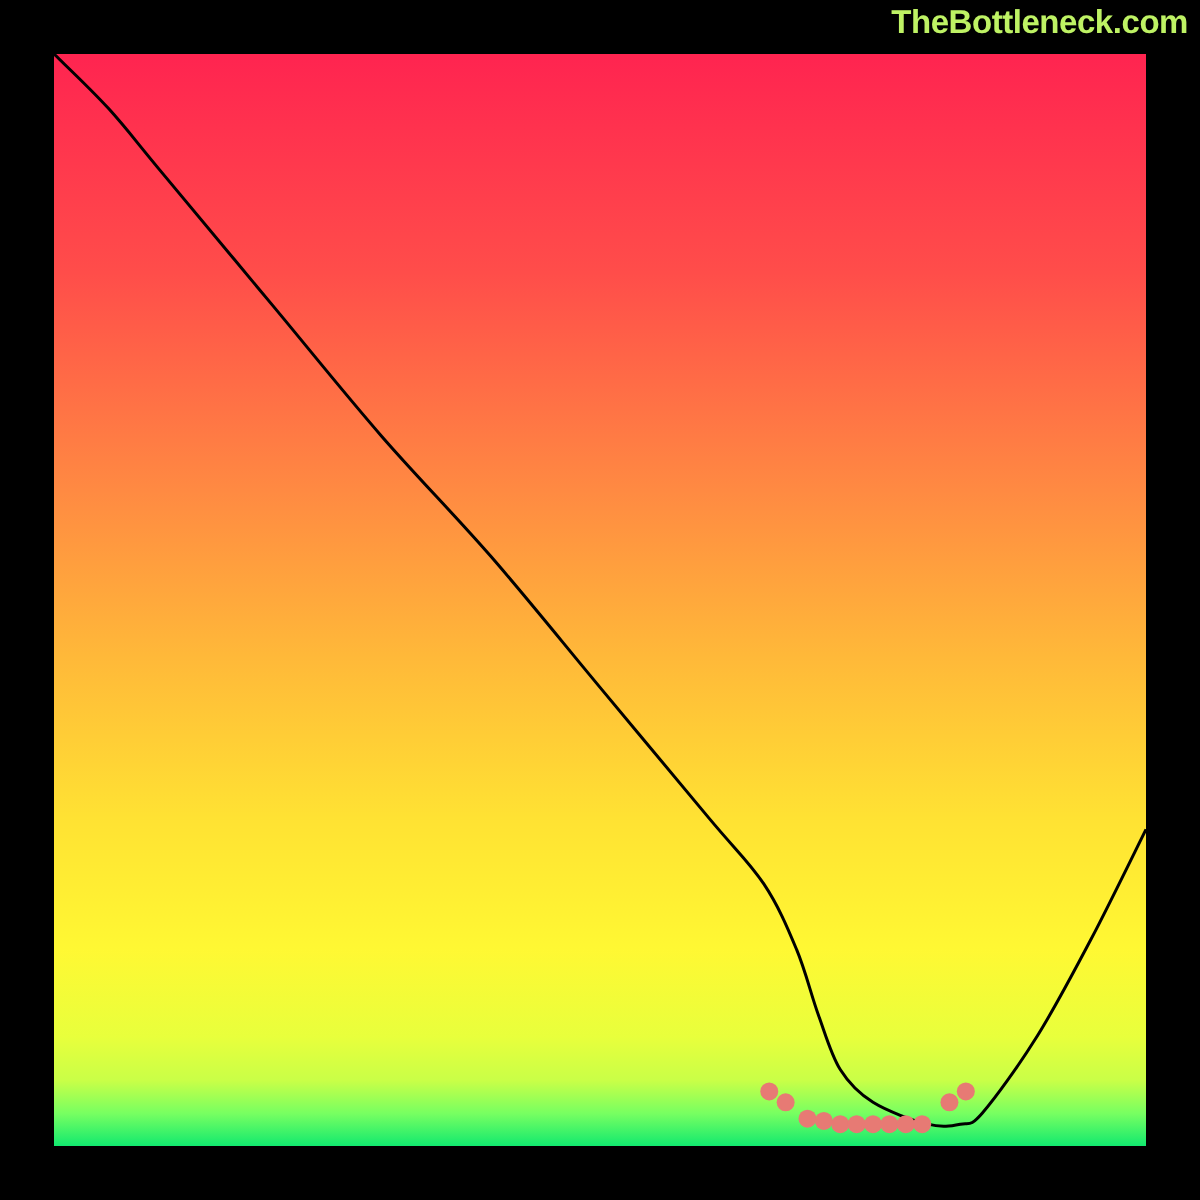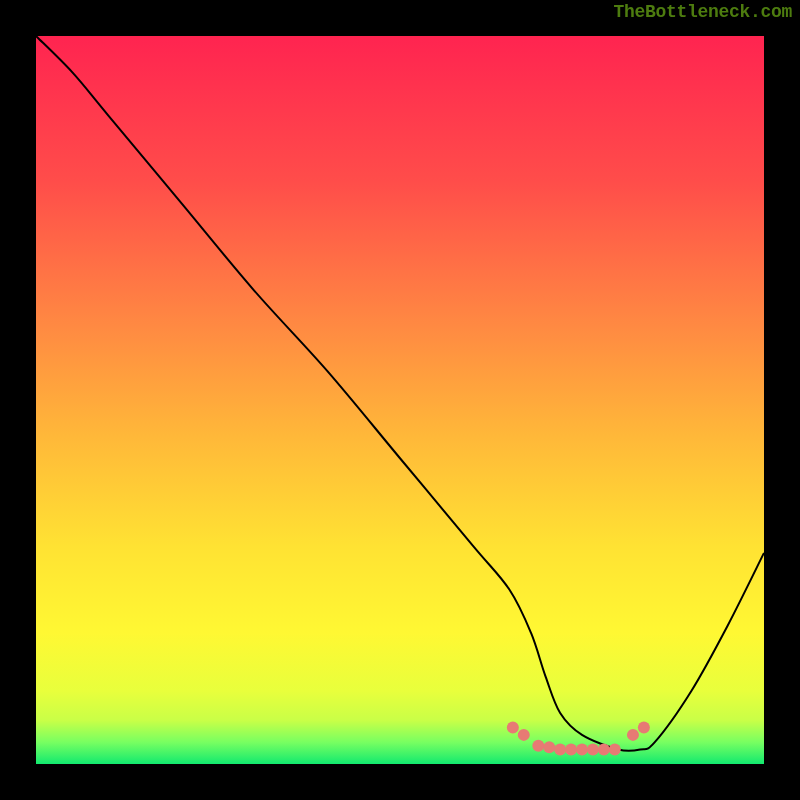--- a/index.html
+++ b/index.html
@@ -23,24 +23,24 @@
     left: 36px;
     top: 36px;
     width: 728px;
     height: 728px;
     overflow: hidden;
   }
   .attribution {
     position: absolute;
     top: 2px;
     right: 8px;
-    font-family: Liberation Mono, monospace;
+    font-family: Liberation Sans, sans-serif;
     font-weight: bold;
-    font-size: 18px;
-    color: #4d7c0f;
+    font-size: 22px;
+    color: #bef264;
     letter-spacing: -0.3px;
     white-space: nowrap;
   }
   svg { display: block; }
 </style>
 </head>
 <body>
 
 <div class="frame">
 

